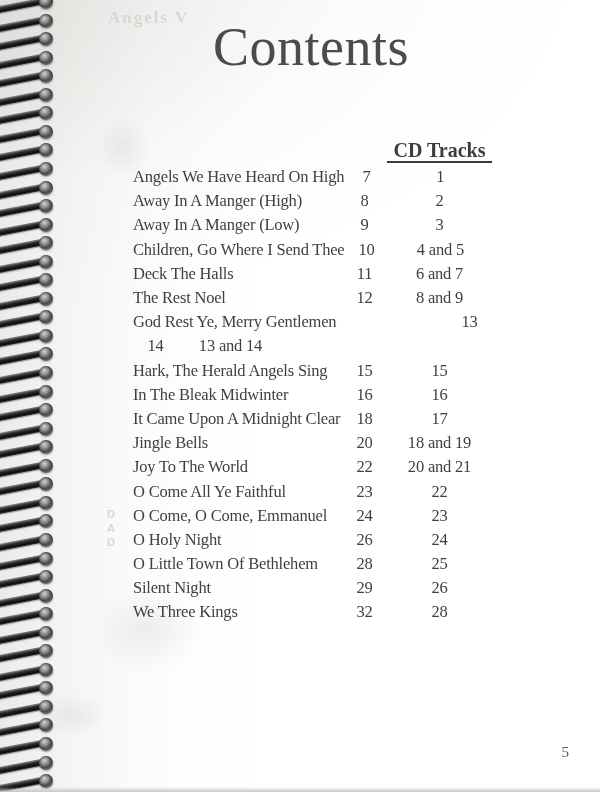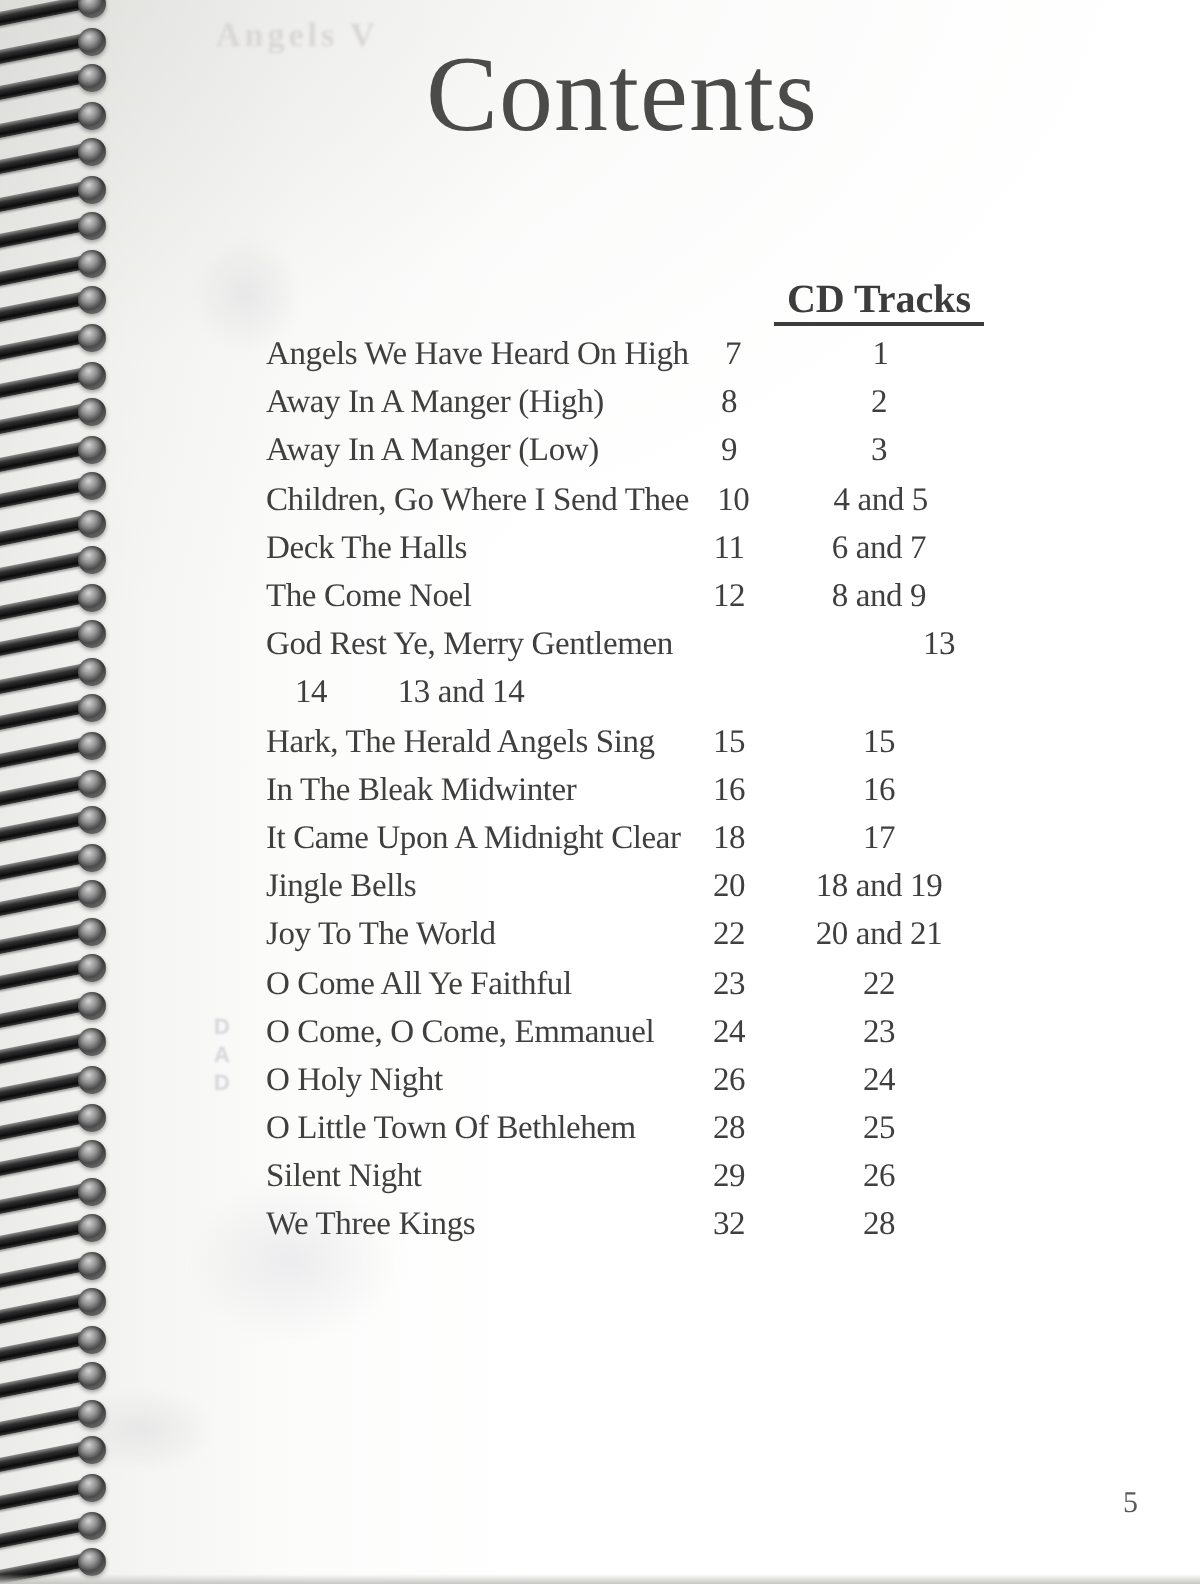--- a/index.html
+++ b/index.html
@@ -180,21 +180,21 @@
     <span class="trk">4 and 5</span>
   </div>
 
   <div class="row">
     <span class="song">Deck The Halls</span>
     <span class="pg">11</span>
     <span class="trk">6 and 7</span>
   </div>
 
   <div class="row">
-    <span class="song">The Come Noel</span>
+    <span class="song">The Rest Noel</span>
     <span class="pg">12</span>
     <span class="trk">8 and 9</span>
   </div>
 
   <div class="row">
     <span class="song">God Rest Ye, Merry Gentlemen</span>
     <span class="pg">13</span>
   </div>
 
   <div class="row">

